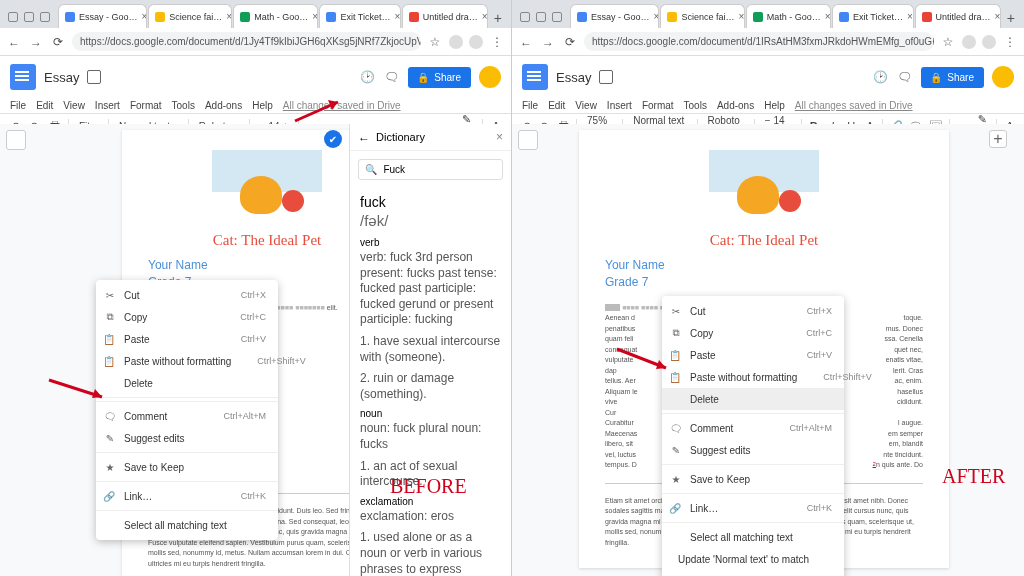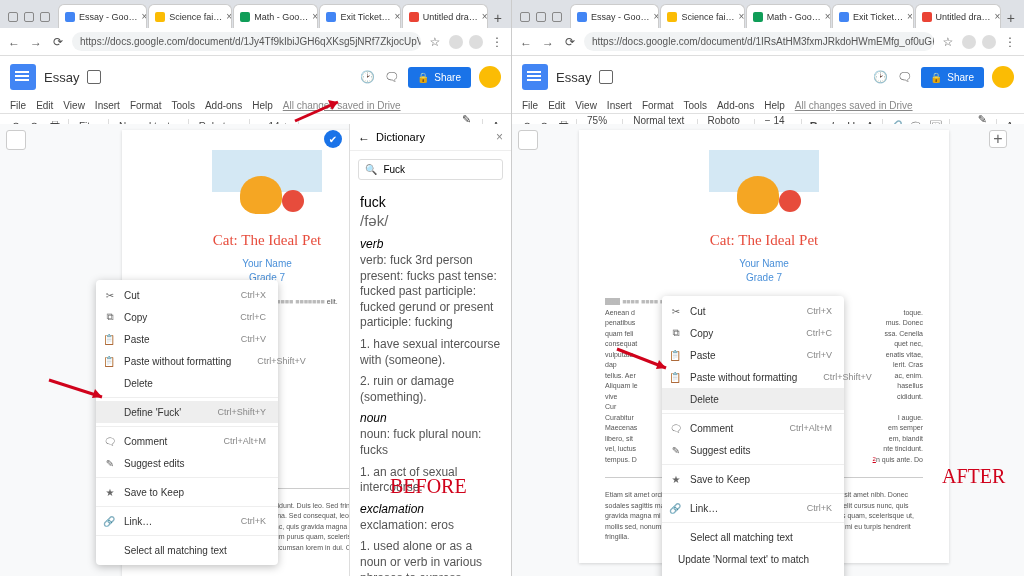--- a/index.html
+++ b/index.html
@@ -50,38 +50,38 @@
 .leftgutter{width:32px;display:flex;flex-direction:column;align-items:center;padding-top:6px}
 .outlinebtn{width:20px;height:20px;border:1px solid #ccc;border-radius:3px;background:#fff}
 .page{background:#fff;margin:6px auto;width:320px;box-shadow:0 1px 3px rgba(0,0,0,0.15);padding:20px 26px;font-size:8px;color:#333;line-height:1.4;position:relative}
 .docarea.narrow .page{width:290px}
 
 .catimg{width:110px;height:70px;margin:0 auto 10px;position:relative;background:linear-gradient(#d4e8f4 60%,transparent 60%)}
 .catbody{position:absolute;bottom:6px;left:28px;width:42px;height:38px;background:#f5a623;border-radius:50% 50% 40% 40%}
 .ball{position:absolute;bottom:8px;right:18px;width:22px;height:22px;background:#e74c3c;border-radius:50%}
 
 .doctitle{color:#e74c3c;text-align:center;font-size:15px;font-family:Georgia,serif;margin-bottom:6px}
-.docauthor,.docgrade{text-align:center;color:#4a90d9;font-size:10px}
+.docauthor,.docgrade{text-align:left;color:#4a90d9;font-size:12px}
 .docgrade{margin-bottom:12px}
 .bodytext{font-size:7px;color:#555;line-height:1.5}
 .hl{background:#bbb;color:#bbb}
 .ftnum{color:#d0021b;font-size:6px;text-decoration:underline;float:right}
 
 
 .sidepanel{position:absolute;top:0;right:0;width:162px;bottom:0;background:#fff;border-left:1px solid #ddd;display:flex;flex-direction:column}
 .sphdr{display:flex;align-items:center;padding:6px 8px;border-bottom:1px solid #eee;gap:6px}
 .sphdr .back{font-size:12px}
 .sphdr .title{font-size:11px;flex:1}
 .sphdr .close{font-size:12px;color:#888}
 .spsearch{margin:8px;border:1px solid #ddd;border-radius:3px;padding:4px 6px;font-size:10px;display:flex;align-items:center;gap:6px}
 .spbody{padding:6px 10px;font-size:9px;overflow:auto}
 .spword{font-size:14px;margin-bottom:2px}
 .sppron{font-size:15px;color:#666;margin-bottom:8px}
 .spdef{font-size:12px;color:#555;margin-bottom:6px;line-height:1.3}
-.sppos{font-style:italic;font-size:12px;margin:4px 0 2px}
+.sppos{font-size:10px;margin:4px 0 2px}
 
 
 .ctxmenu{position:absolute;background:#fff;box-shadow:0 2px 8px rgba(0,0,0,0.25);border-radius:4px;font-size:10px;color:#333;padding:4px 0;z-index:10}
 .ctxitem{display:flex;align-items:center;padding:5px 12px 5px 8px;gap:8px;white-space:nowrap}
 .ctxitem:hover,.ctxitem.hover{background:#eee}
 .ctxitem .icon{width:12px;height:12px;display:inline-flex;align-items:center;justify-content:center;font-size:10px;color:#666}
 .ctxitem .label{flex:1}
 .ctxitem .shortcut{font-size:9px;color:#888;margin-left:18px}
 .ctxsep{height:1px;background:#eee;margin:3px 0}
 
@@ -269,25 +269,20 @@
         <span class="icon">📋</span>
         <span class="label">Paste without formatting</span>
         <span class="shortcut">Ctrl+Shift+V</span>
       </div>
       <div class="ctxitem">
         <span class="icon"></span>
         <span class="label">Delete</span>
         <span class="shortcut"></span>
       </div>
       <div class="ctxsep"></div>
-      <div class="ctxitem hover">
-        <span class="icon"></span>
-        <span class="label">Define 'Fuck'</span>
-        <span class="shortcut">Ctrl+Shift+Y</span>
-      </div>
       <div class="ctxsep"></div>
       <div class="ctxitem">
         <span class="icon">🗨</span>
         <span class="label">Comment</span>
         <span class="shortcut">Ctrl+Alt+M</span>
       </div>
       <div class="ctxitem">
         <span class="icon">✎</span>
         <span class="label">Suggest edits</span>
         <span class="shortcut"></span>

